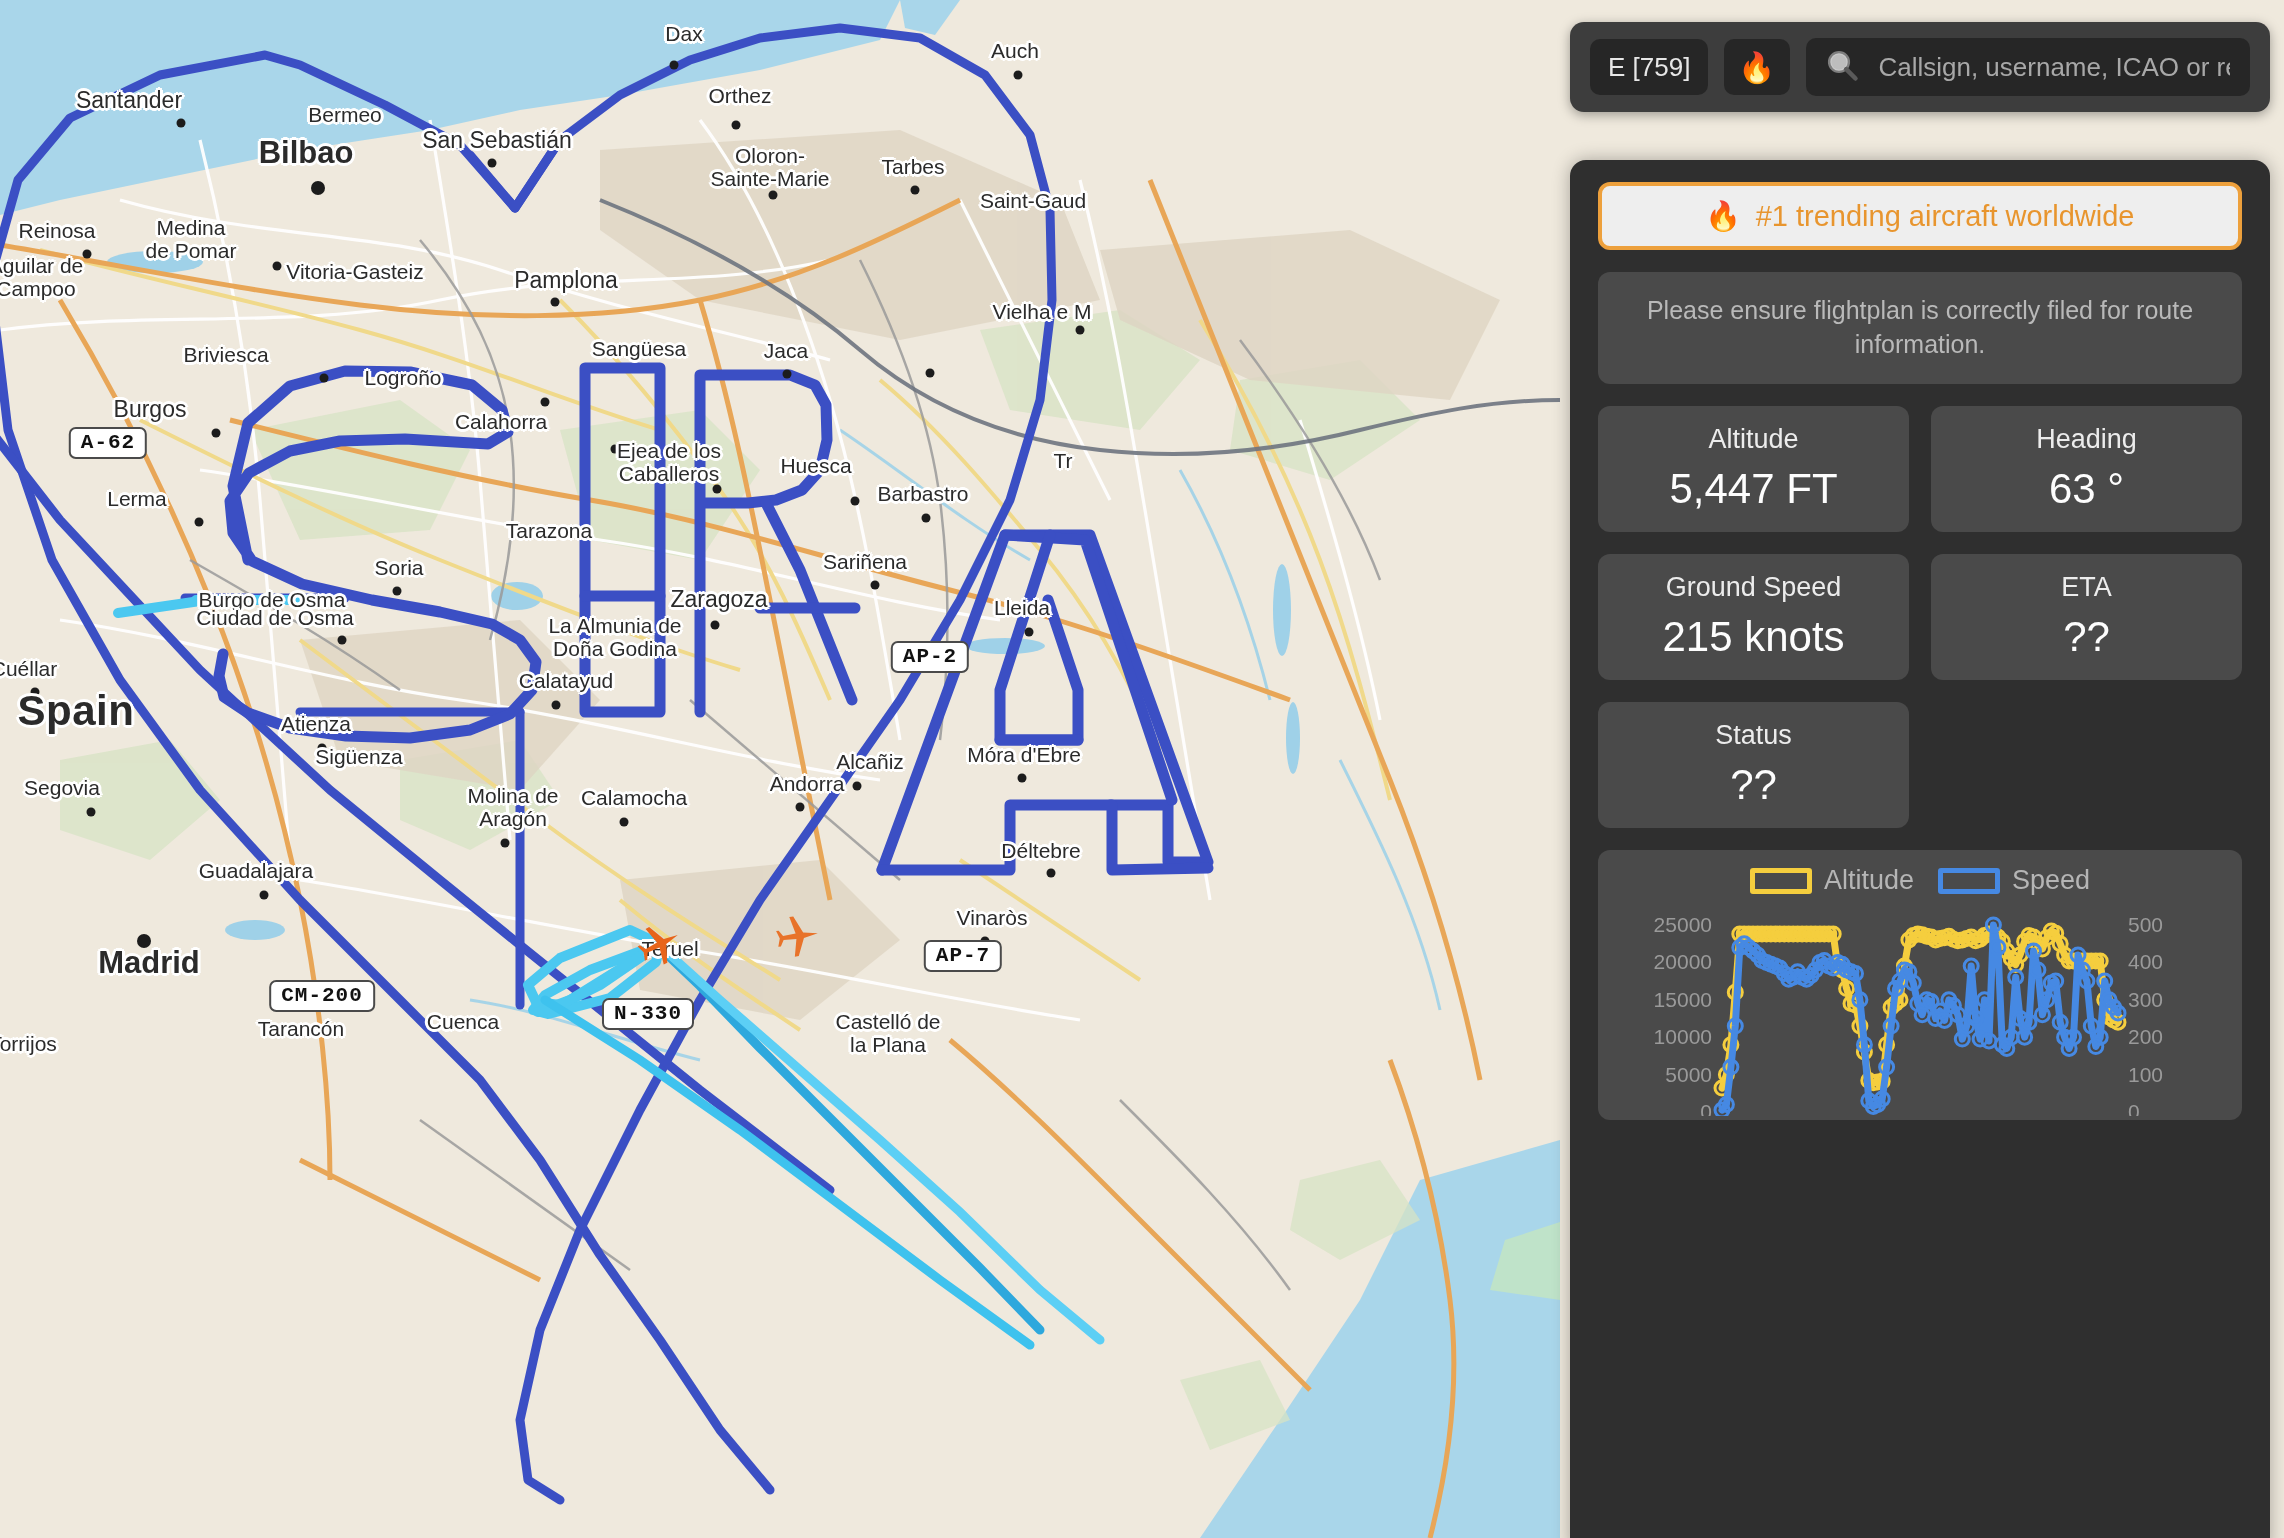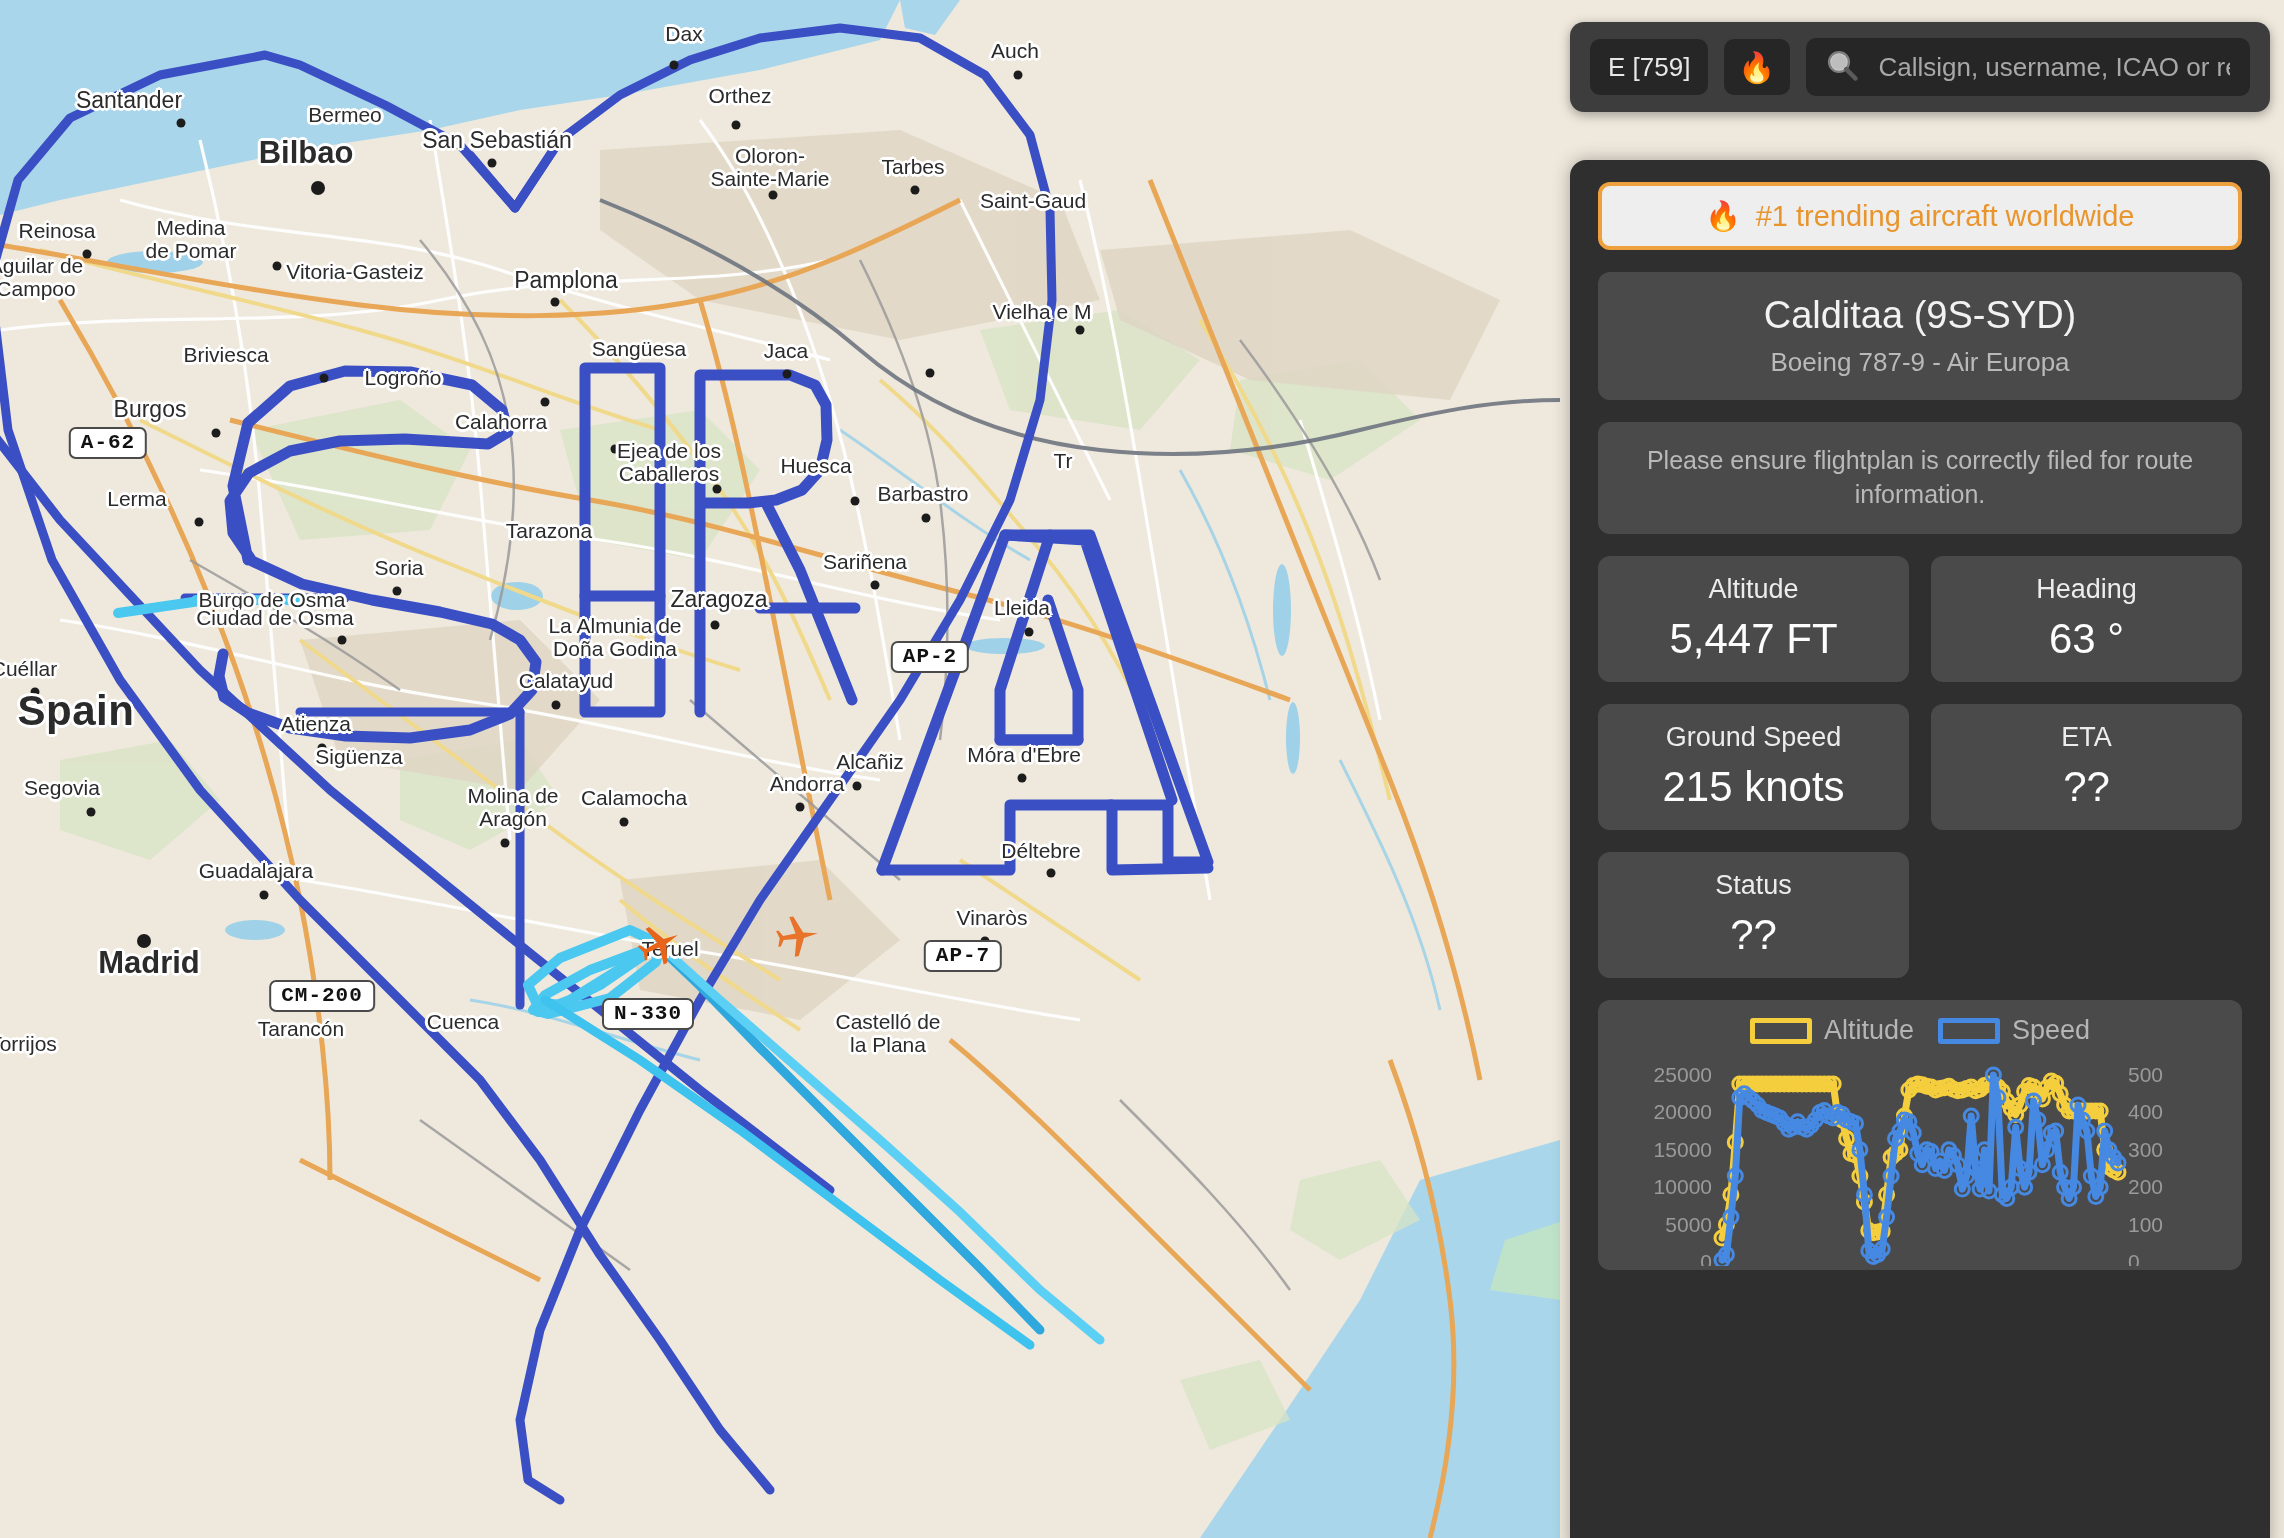--- a/index.html
+++ b/index.html
@@ -495,24 +495,20 @@
     </div>
   </div>
 
   <div id="panel">
 
     <div id="trending">
       <span>🔥</span>
       <span>#1 trending aircraft worldwide</span>
     </div>
 
-    <div class="card">
-      <div id="ac-name">Calditaa (9S-SYD)</div>
-      <div id="ac-sub">Boeing 787-9 - Air Europa</div>
-    </div>
 
     <div class="card">
       <div id="notice">Please ensure flightplan is correctly filed for route information.</div>
     </div>
 
     <div id="stats">
       <div class="stat">
         <div class="stat-label">Altitude</div>
         <div class="stat-value">5,447 FT</div>
       </div>

